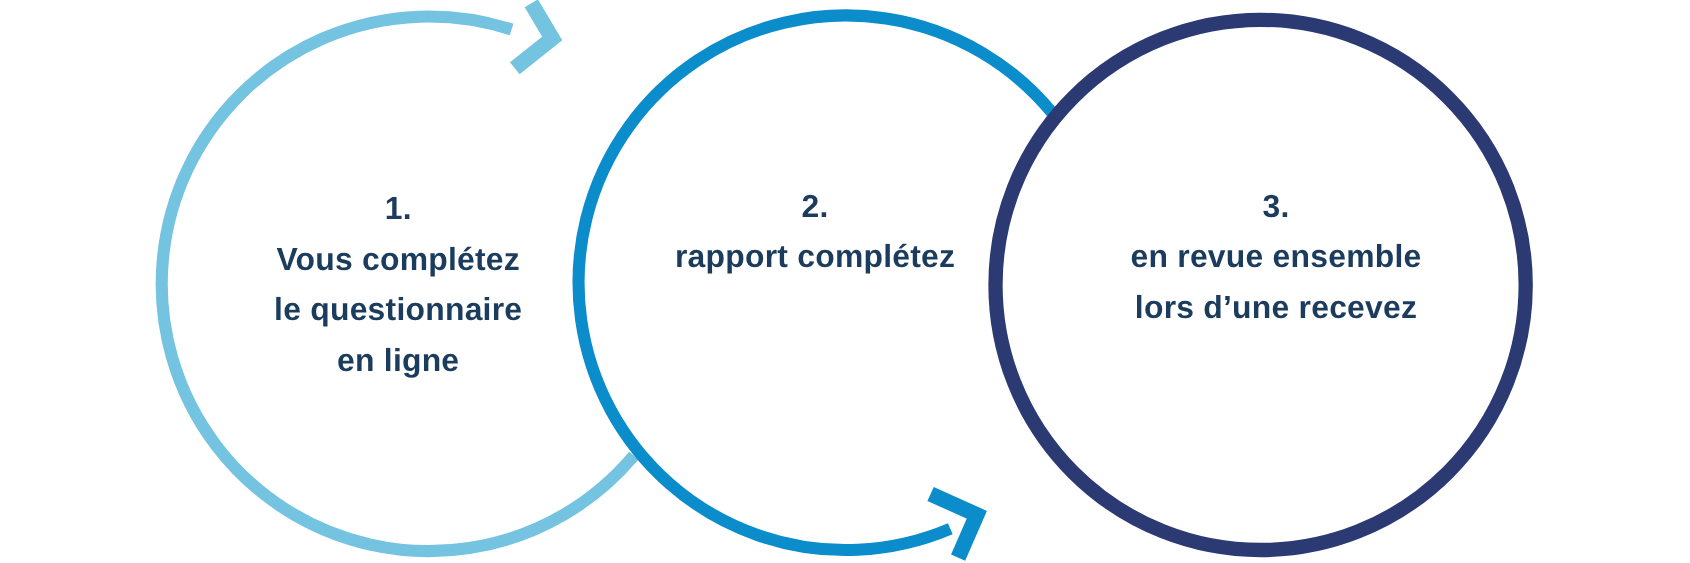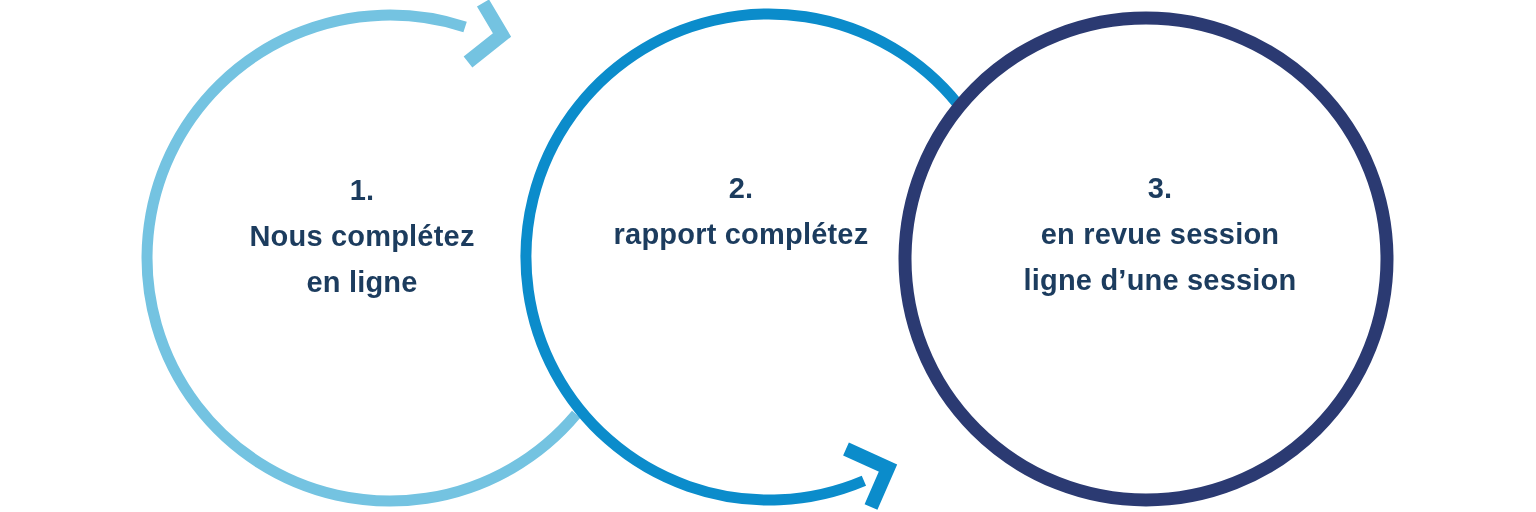--- a/index.html
+++ b/index.html
@@ -48,28 +48,29 @@
     <path d="M 483 3 L 502 35 L 468 62" fill="none" stroke-width="14" stroke-linejoin="miter" stroke-linecap="butt" stroke="#74C3E1"></path>
 
     <path d="M 957.8 104.1 A 243 243 0 1 0 863.9 480.7" fill="none" stroke-width="11" stroke-linecap="butt" stroke="#0B8CCB"></path>
     <path d="M 846 449 L 888 468 L 871 507" fill="none" stroke-width="14" stroke-linejoin="miter" stroke-linecap="butt" stroke="#0B8CCB"></path>
 
     <circle cx="1146" cy="259" r="241" fill="none" stroke-width="13" stroke="#2B3A72"></circle>
   </svg>
 
   <div class="step-text" id="step1-text" style="color: rgb(28, 60, 94);">
     <div class="num">1.</div>
-    <div>Nous complétez</div>
+    <div>Vous complétez</div>
+    <div>le questionnaire</div>
     <div>en ligne</div>
   </div>
 
   <div class="step-text" id="step2-text" style="color: rgb(28, 60, 94);">
     <div class="num">2.</div>
     <div>rapport complétez</div>
   </div>
 
   <div class="step-text" id="step3-text" style="color: rgb(28, 60, 94);">
     <div class="num">3.</div>
-    <div>en revue session</div>
-    <div>ligne d’une session</div>
+    <div>en revue ensemble</div>
+    <div>lors d’une recevez</div>
   </div>
 
 </div>
 
 </body></html>

